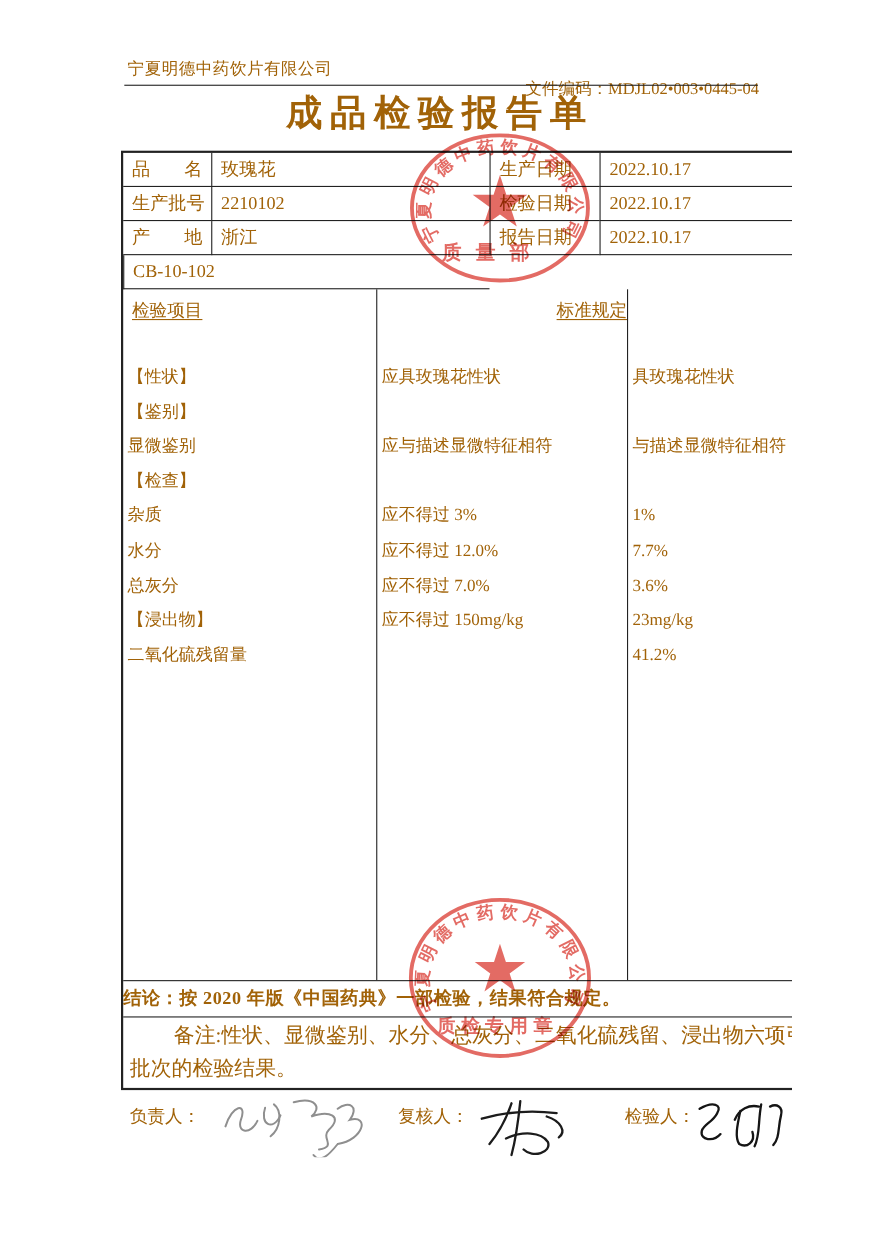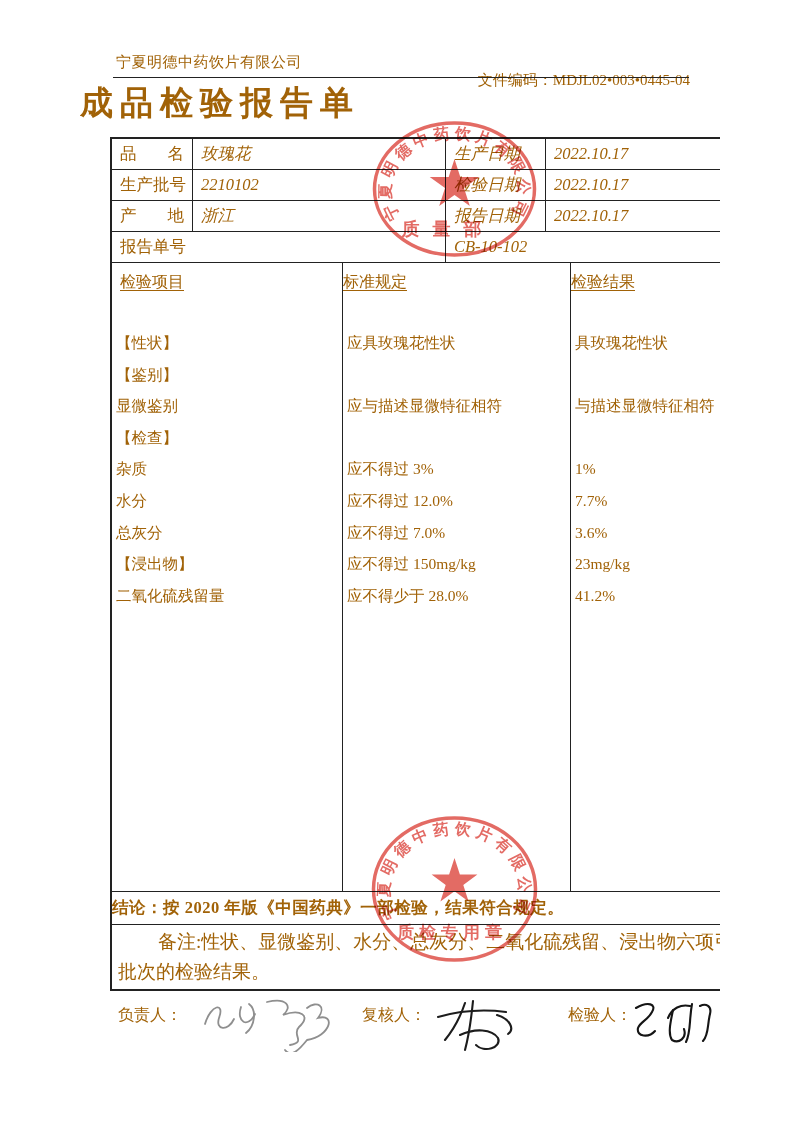--- a/index.html
+++ b/index.html
@@ -6,39 +6,39 @@
   .page {
     position:relative; width:640px; height:1131px; margin:0 auto;
     background:#ffffff; overflow:hidden;
     font-family:"Liberation Serif","DejaVu Serif",serif;
     color:#a16207;
   }
   
   .hdr-company { position:absolute; left:36px; top:53px; font-size:15px; letter-spacing:0.5px; }
   .hdr-code    { position:absolute; right:30px; top:71px; font-size:15px; }
   .hdr-rule    { position:absolute; left:33px; right:31px; top:77px; border-top:1.6px solid #222; }
-  .doc-title   { position:absolute; left:0; right:0; top:81px; text-align:left;
+  .doc-title   { position:absolute; left:0; right:0; top:81px; text-align:center;
                  font-size:33px; font-weight:bold; letter-spacing:7px; }
   
   .doc-table { position:absolute; left:30px; top:137px; width:740px;
                border:2px solid #222; box-sizing:border-box; background:transparent; }
   .info-grid { display:grid; grid-template-columns:80px 253px 100px 1fr; grid-auto-rows:31px; }
   .cell { box-sizing:border-box; border-bottom:1.5px solid #222; line-height:29.5px;
           font-size:16.5px; padding:0 8px; white-space:nowrap; overflow:visible; }
-  .cell.vline { border-left:1.5px solid #222;font-style:italic; }
+  .cell.vline { border-left:1.5px solid #222; }
   .cell.spread { text-align:justify; text-align-last:justify; }
   .cell.span2 { grid-column:span 2; }
   
   .insp-grid { display:grid; grid-template-columns:230px 228px 1fr; height:628px; }
   .insp-col  { box-sizing:border-box; padding-top:9px; }
   .insp-col.vline { border-left:1.5px solid #222; }
   .insp-head { font-size:16px; text-decoration:underline; text-underline-offset:3px;
                height:55px; box-sizing:border-box; }
   .insp-head.left   { padding-left:8px; }
-  .insp-head.center { text-align:left; }
+  .insp-head.center { text-align:right; }
   .insp-row  { height:31.6px; line-height:31.6px; font-size:15.5px; white-space:nowrap; }
   .insp-col .insp-row { padding-left:4px; }
   
   .concl-row { box-sizing:border-box; height:34px; line-height:31px; border-top:1.5px solid #222;
                border-bottom:1.5px solid #222; font-weight:bold;
                font-size:16.5px; letter-spacing:0.5px; }
   .remark-row { box-sizing:border-box; height:64px; padding:2px 8px 0 6px;
                 font-size:19px; line-height:30px; }
   .remark-row .l1 { display:block; text-indent:40px; white-space:nowrap; }
   .remark-row .l2 { display:block; white-space:nowrap; }
@@ -71,21 +71,20 @@
       <div class="cell">生产批号</div>
       <div class="cell vline">2210102</div>
       <div class="cell vline">检验日期</div>
       <div class="cell vline">2022.10.17</div>
 
       <div class="cell spread">产地</div>
       <div class="cell vline">浙江</div>
       <div class="cell vline">报告日期</div>
       <div class="cell vline">2022.10.17</div>
 
-      <div class="cell span2">报告单号</div>
       <div class="cell span2 vline">CB-10-102</div>
     </div>
 
     <div class="insp-grid">
       <div class="insp-col">
         <div class="insp-head left">检验项目</div>
         <div class="insp-row">【性状】</div>
         <div class="insp-row">【鉴别】</div>
         <div class="insp-row">显微鉴别</div>
         <div class="insp-row">【检查】</div>
@@ -98,21 +97,20 @@
       <div class="insp-col vline">
         <div class="insp-head center">标准规定</div>
         <div class="insp-row">应具玫瑰花性状</div>
         <div class="insp-row"></div>
         <div class="insp-row">应与描述显微特征相符</div>
         <div class="insp-row"></div>
         <div class="insp-row">应不得过 3%</div>
         <div class="insp-row">应不得过 12.0%</div>
         <div class="insp-row">应不得过 7.0%</div>
         <div class="insp-row">应不得过 150mg/kg</div>
-        <div class="insp-row">应不得少于 28.0%</div>
       </div>
       <div class="insp-col vline">
         <div class="insp-head center">检验结果</div>
         <div class="insp-row">具玫瑰花性状</div>
         <div class="insp-row"></div>
         <div class="insp-row">与描述显微特征相符</div>
         <div class="insp-row"></div>
         <div class="insp-row">1%</div>
         <div class="insp-row">7.7%</div>
         <div class="insp-row">3.6%</div>

